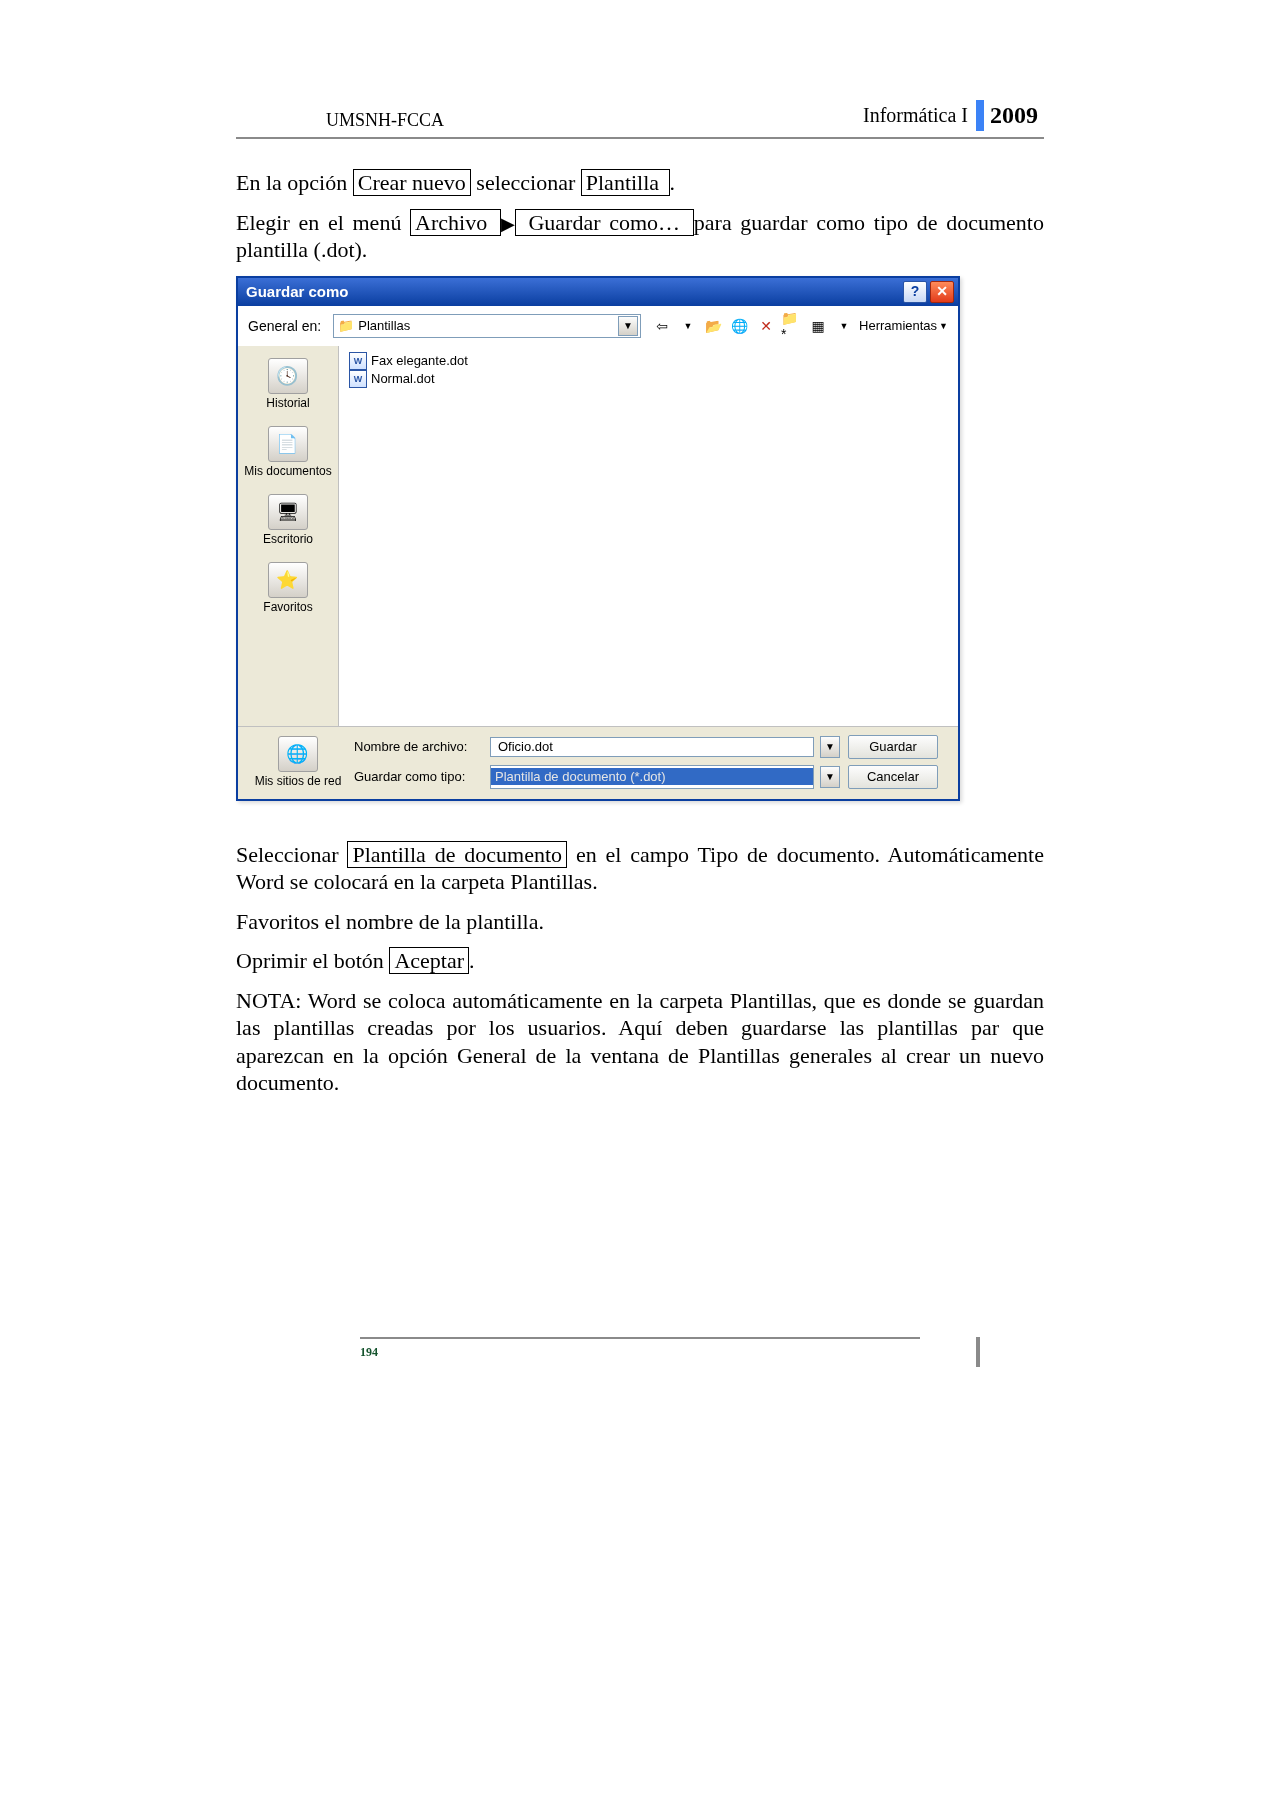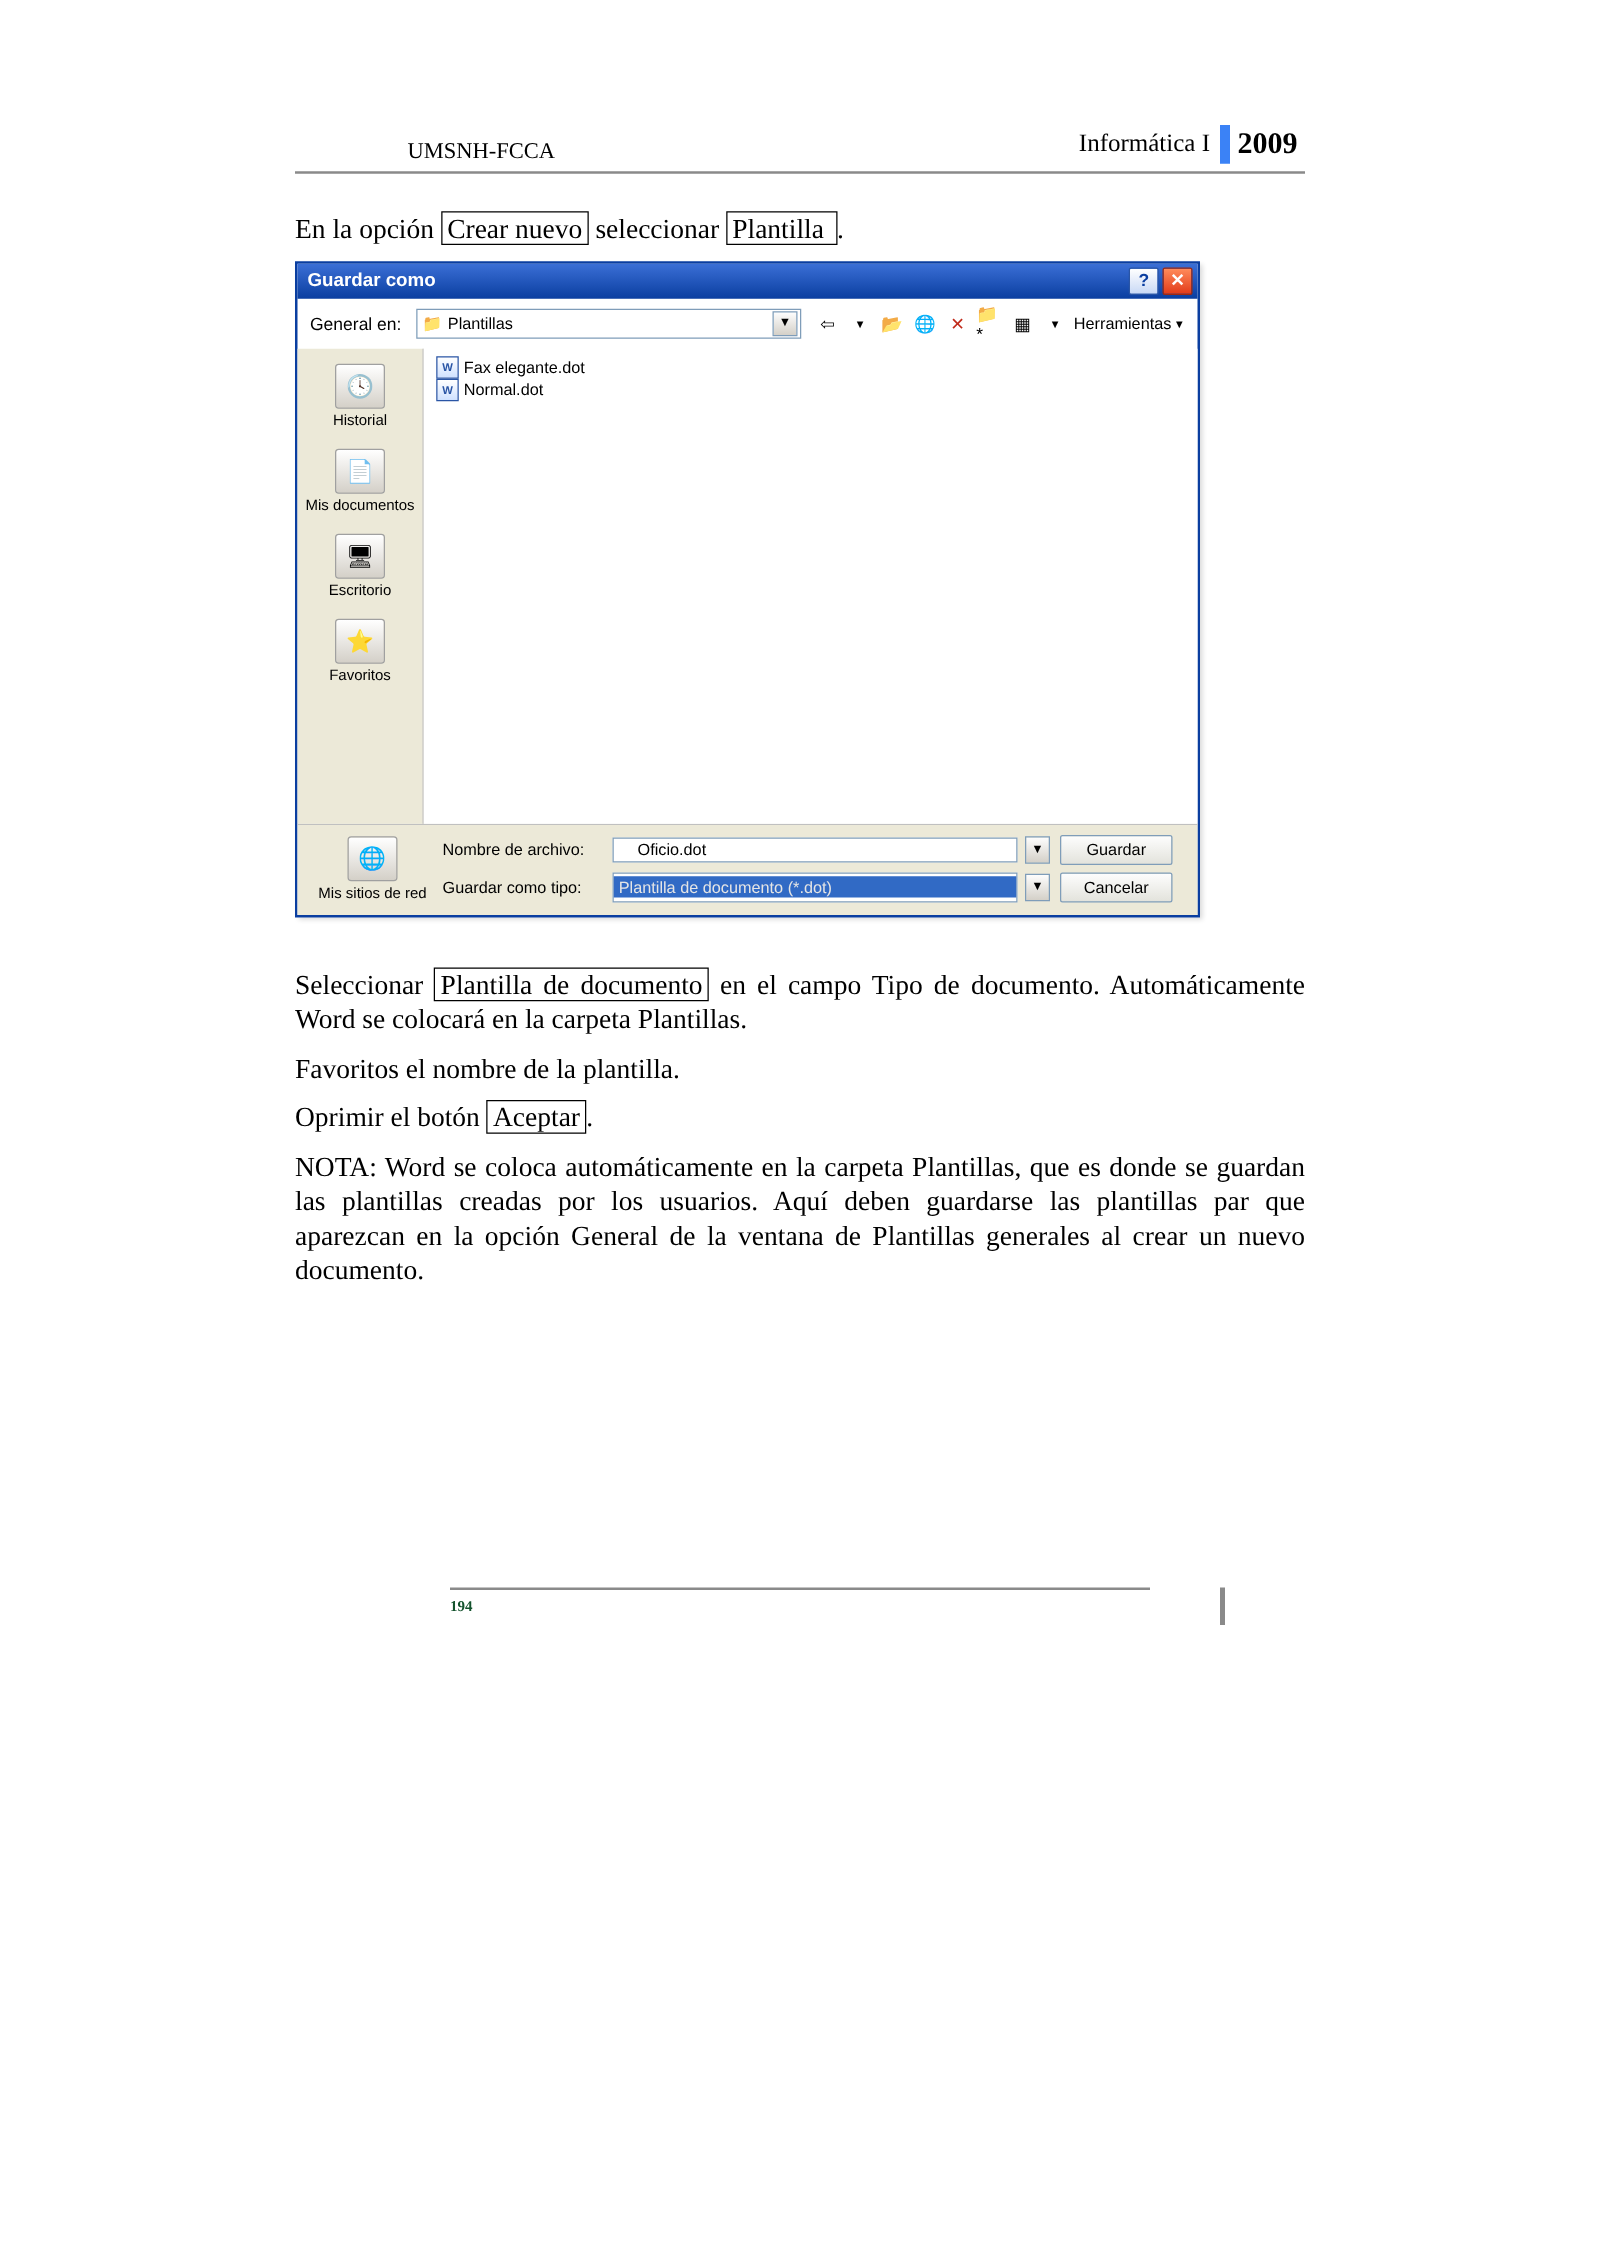--- a/index.html
+++ b/index.html
@@ -155,21 +155,21 @@
   .net-ic {
     width:38px; height:34px;
     background: linear-gradient(#fff,#d4d0c8);
     border:1px solid #a0a0a0; border-radius:3px;
     display:flex; align-items:center; justify-content:center; font-size:18px;
   }
   .txtfield {
     border:1px solid #7f9db9;
     background:#fff;
     height:20px;
-    padding: 1px 19px;
+    padding: 1px 7px;
     font-family: Tahoma, Arial, sans-serif;
     font-size:13px;
     width: 100%;
     box-sizing:border-box;
   }
   .sel-field {
     border:1px solid #7f9db9;
     background:#fff;
     height:22px;
     padding: 0;
@@ -219,20 +219,23 @@
     <div class="header-left">UMSNH-FCCA</div>
     <div class="header-right">
       <span>Informática I</span>
       <span class="year-box">2009</span>
     </div>
   </div>
 
   <div class="body-text">
     <p>
       <span>En la opción </span><span class="boxed">Crear nuevo</span><span> seleccionar </span><span class="boxed"> Plantilla </span><span>.</span>
+    </p>
+    <p>
+      <span>Elegir en el menú </span><span class="boxed"> Archivo </span><span class="arrow-icon">▶</span><span class="boxed"> Guardar como… </span><span> para guardar como tipo de documento plantilla (.dot).</span>
     </p>
 
     <div class="dialog">
       <div class="titlebar">
         <span>Guardar como</span>
         <div class="title-buttons">
           <div class="title-btn">?</div>
           <div class="title-btn close">✕</div>
         </div>
       </div>

